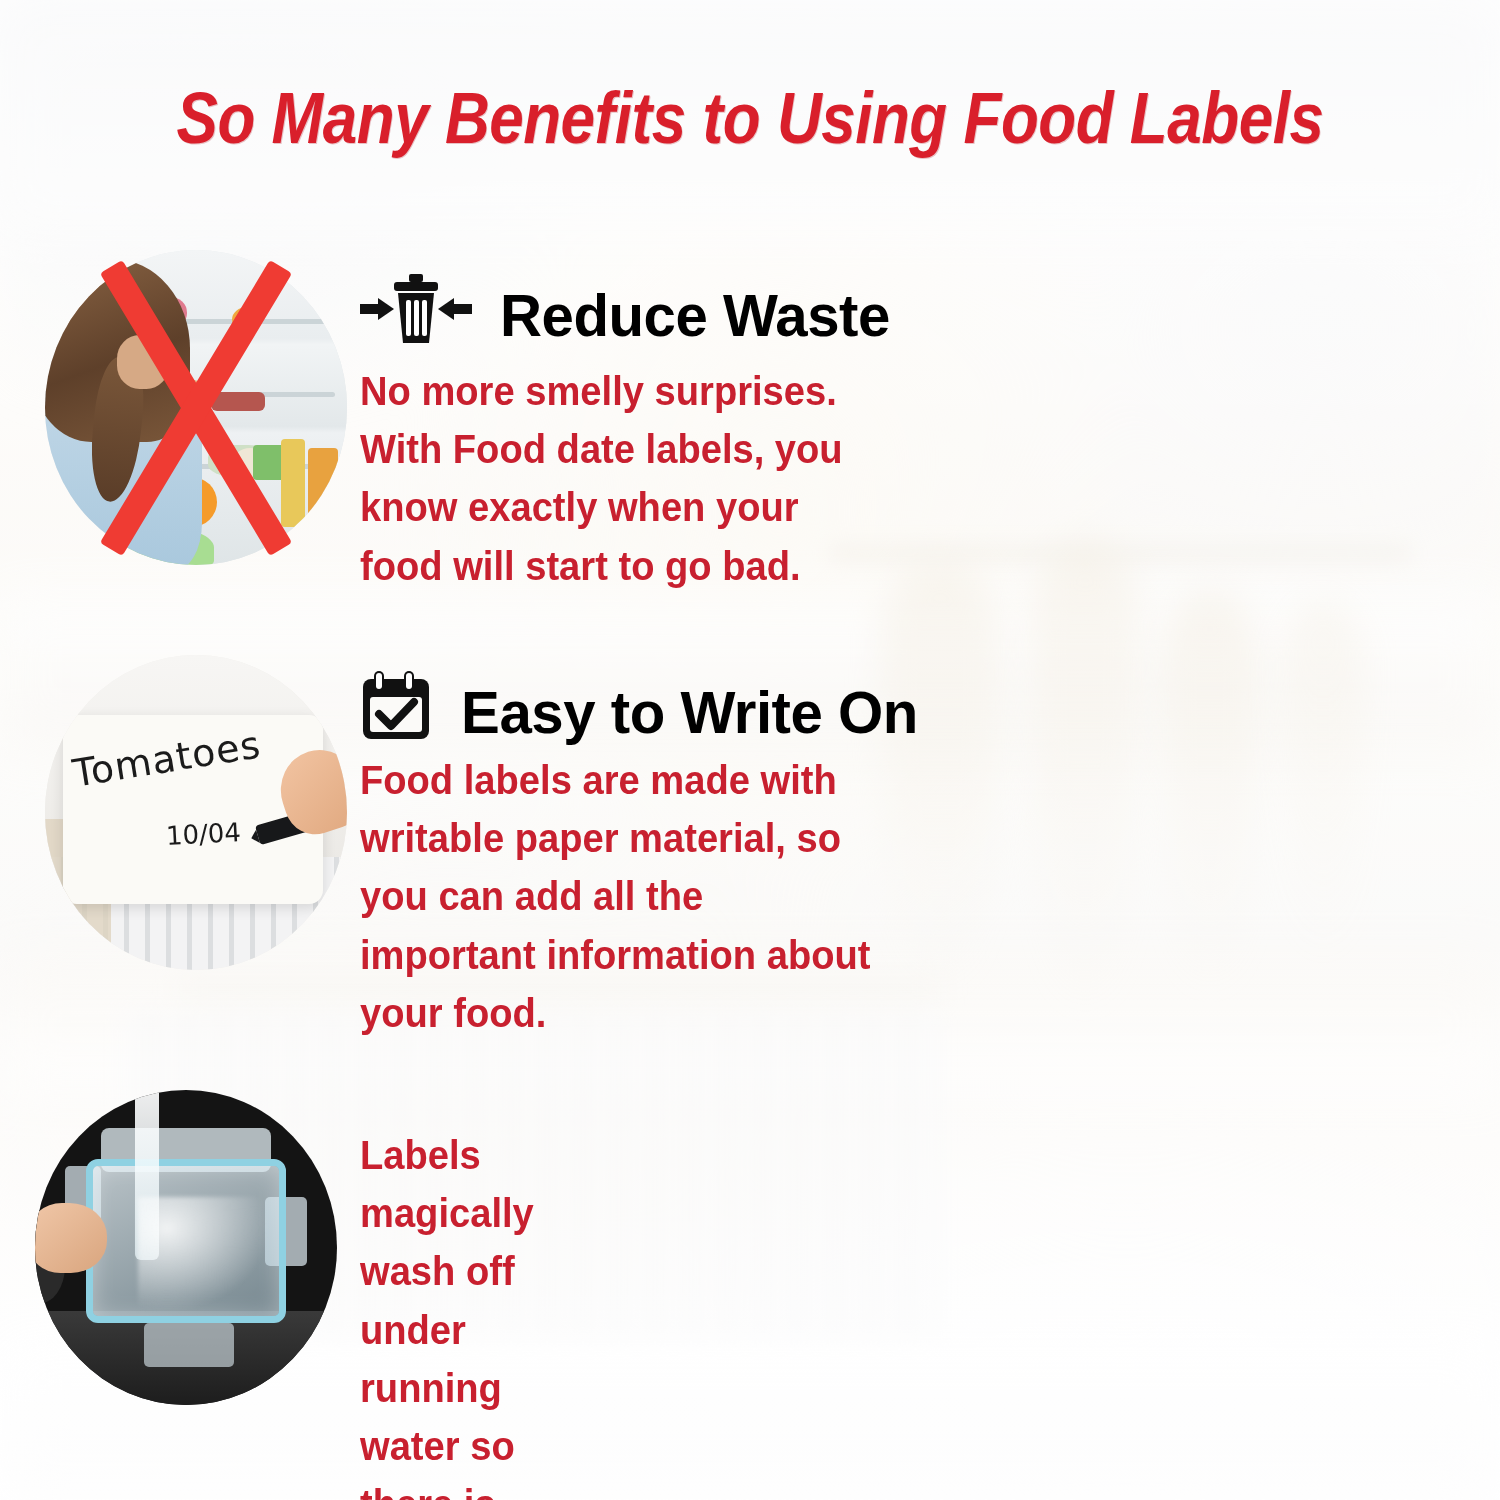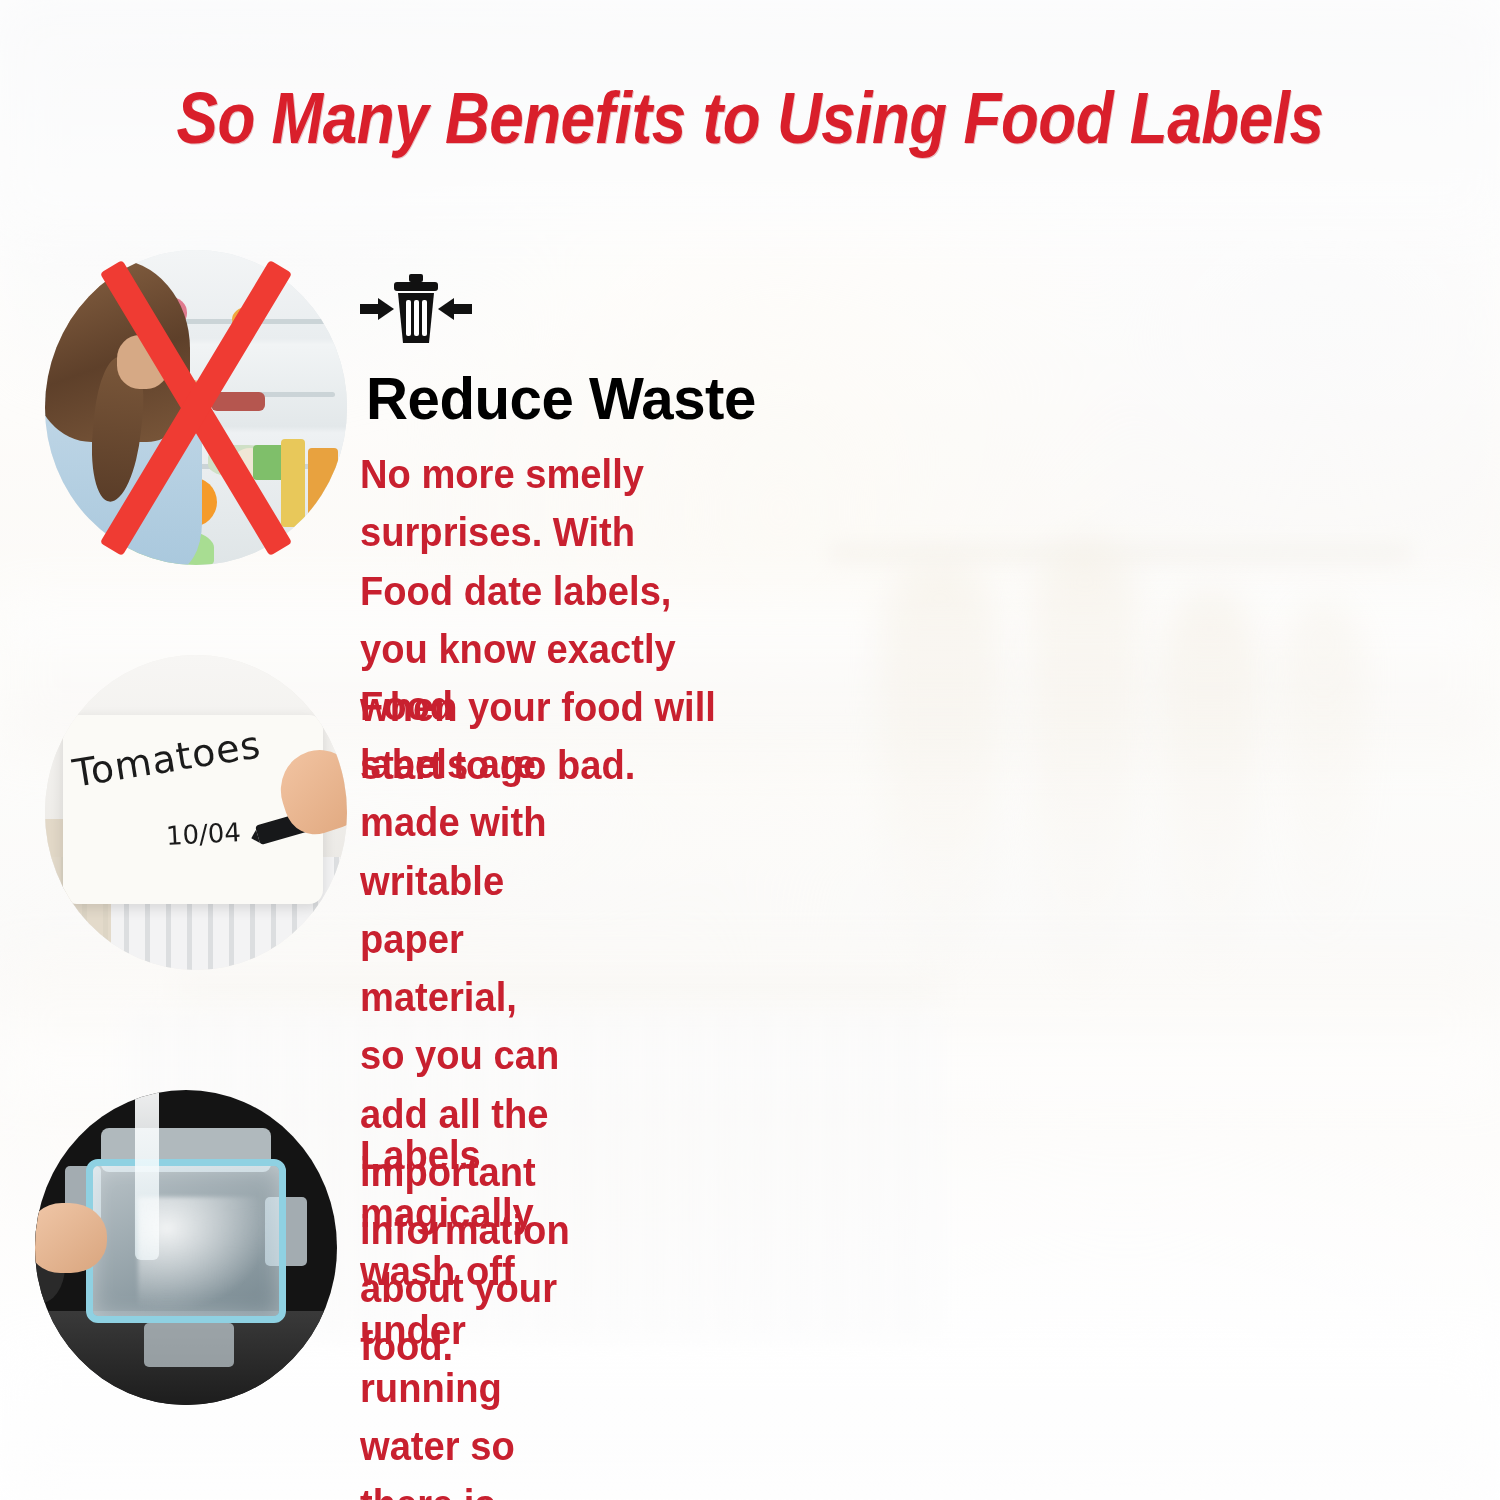--- a/index.html
+++ b/index.html
@@ -231,28 +231,27 @@
     border-radius:42% 48% 46% 40%;
   }
   .ph3 .sleeve {
     position:absolute; left:-12%; top:38%; width:22%; height:30%;
     background:#2a2a2a; border-radius:40%;
   }
 
   
   .block { position:absolute; left:360px; }
   .head {
-    display:flex; align-items:flex-start; gap:22px;
+    display:flex; align-items:flex-end; gap:22px;
     color:#000;
     font-weight:700;
     font-size:60px;
     line-height:1.02;
     letter-spacing:-0.5px;
     white-space:nowrap;
-    flex-direction:column;
   }
   .head .label { font-family:"Liberation Sans", sans-serif; transform:scaleX(.97); }
   .icon { flex:0 0 auto; display:block; }
 
   .body {
     margin-top:16px;
     color:#c8202f;
     font-weight:700;
     font-size:41px;
     line-height:1.42;
@@ -352,20 +351,32 @@
         <div class="tan"></div>
         <div class="card"></div>
         <div class="word">Tomatoes</div>
         <div class="date">10/04</div>
         <div class="marker"></div>
         <div class="finger"></div>
       </div>
     </div>
 
     <div class="block" style="top:14px;">
+      <div class="head">
+        <svg class="icon" width="72" height="74" viewBox="0 0 72 74">
+          <rect x="14" y="2" width="10" height="20" rx="5" fill="#111"></rect>
+          <rect x="44" y="2" width="10" height="20" rx="5" fill="#111"></rect>
+          <rect x="3" y="10" width="66" height="60" rx="8" fill="#111"></rect>
+          <rect x="16" y="4" width="6" height="16" rx="3" fill="#fff"></rect>
+          <rect x="46" y="4" width="6" height="16" rx="3" fill="#fff"></rect>
+          <rect x="10" y="28" width="52" height="35" rx="3" fill="#fbfaf8"></rect>
+          <path d="M19 45 L31 57 L54 33" stroke="#111" stroke-width="8" fill="none" stroke-linecap="round" stroke-linejoin="round"></path>
+        </svg>
+        <span class="label">Easy to Write On</span>
+      </div>
       <div class="body b2">Food labels are made with writable paper material, so you can add all the important information about your food.</div>
     </div>
   </div>
 
   <div class="row row-3">
 
     <div class="photo" style="left:35px;">
       <div class="photo-inner ph3">
         <div class="counter"></div>
         <div class="tab-b"></div>

